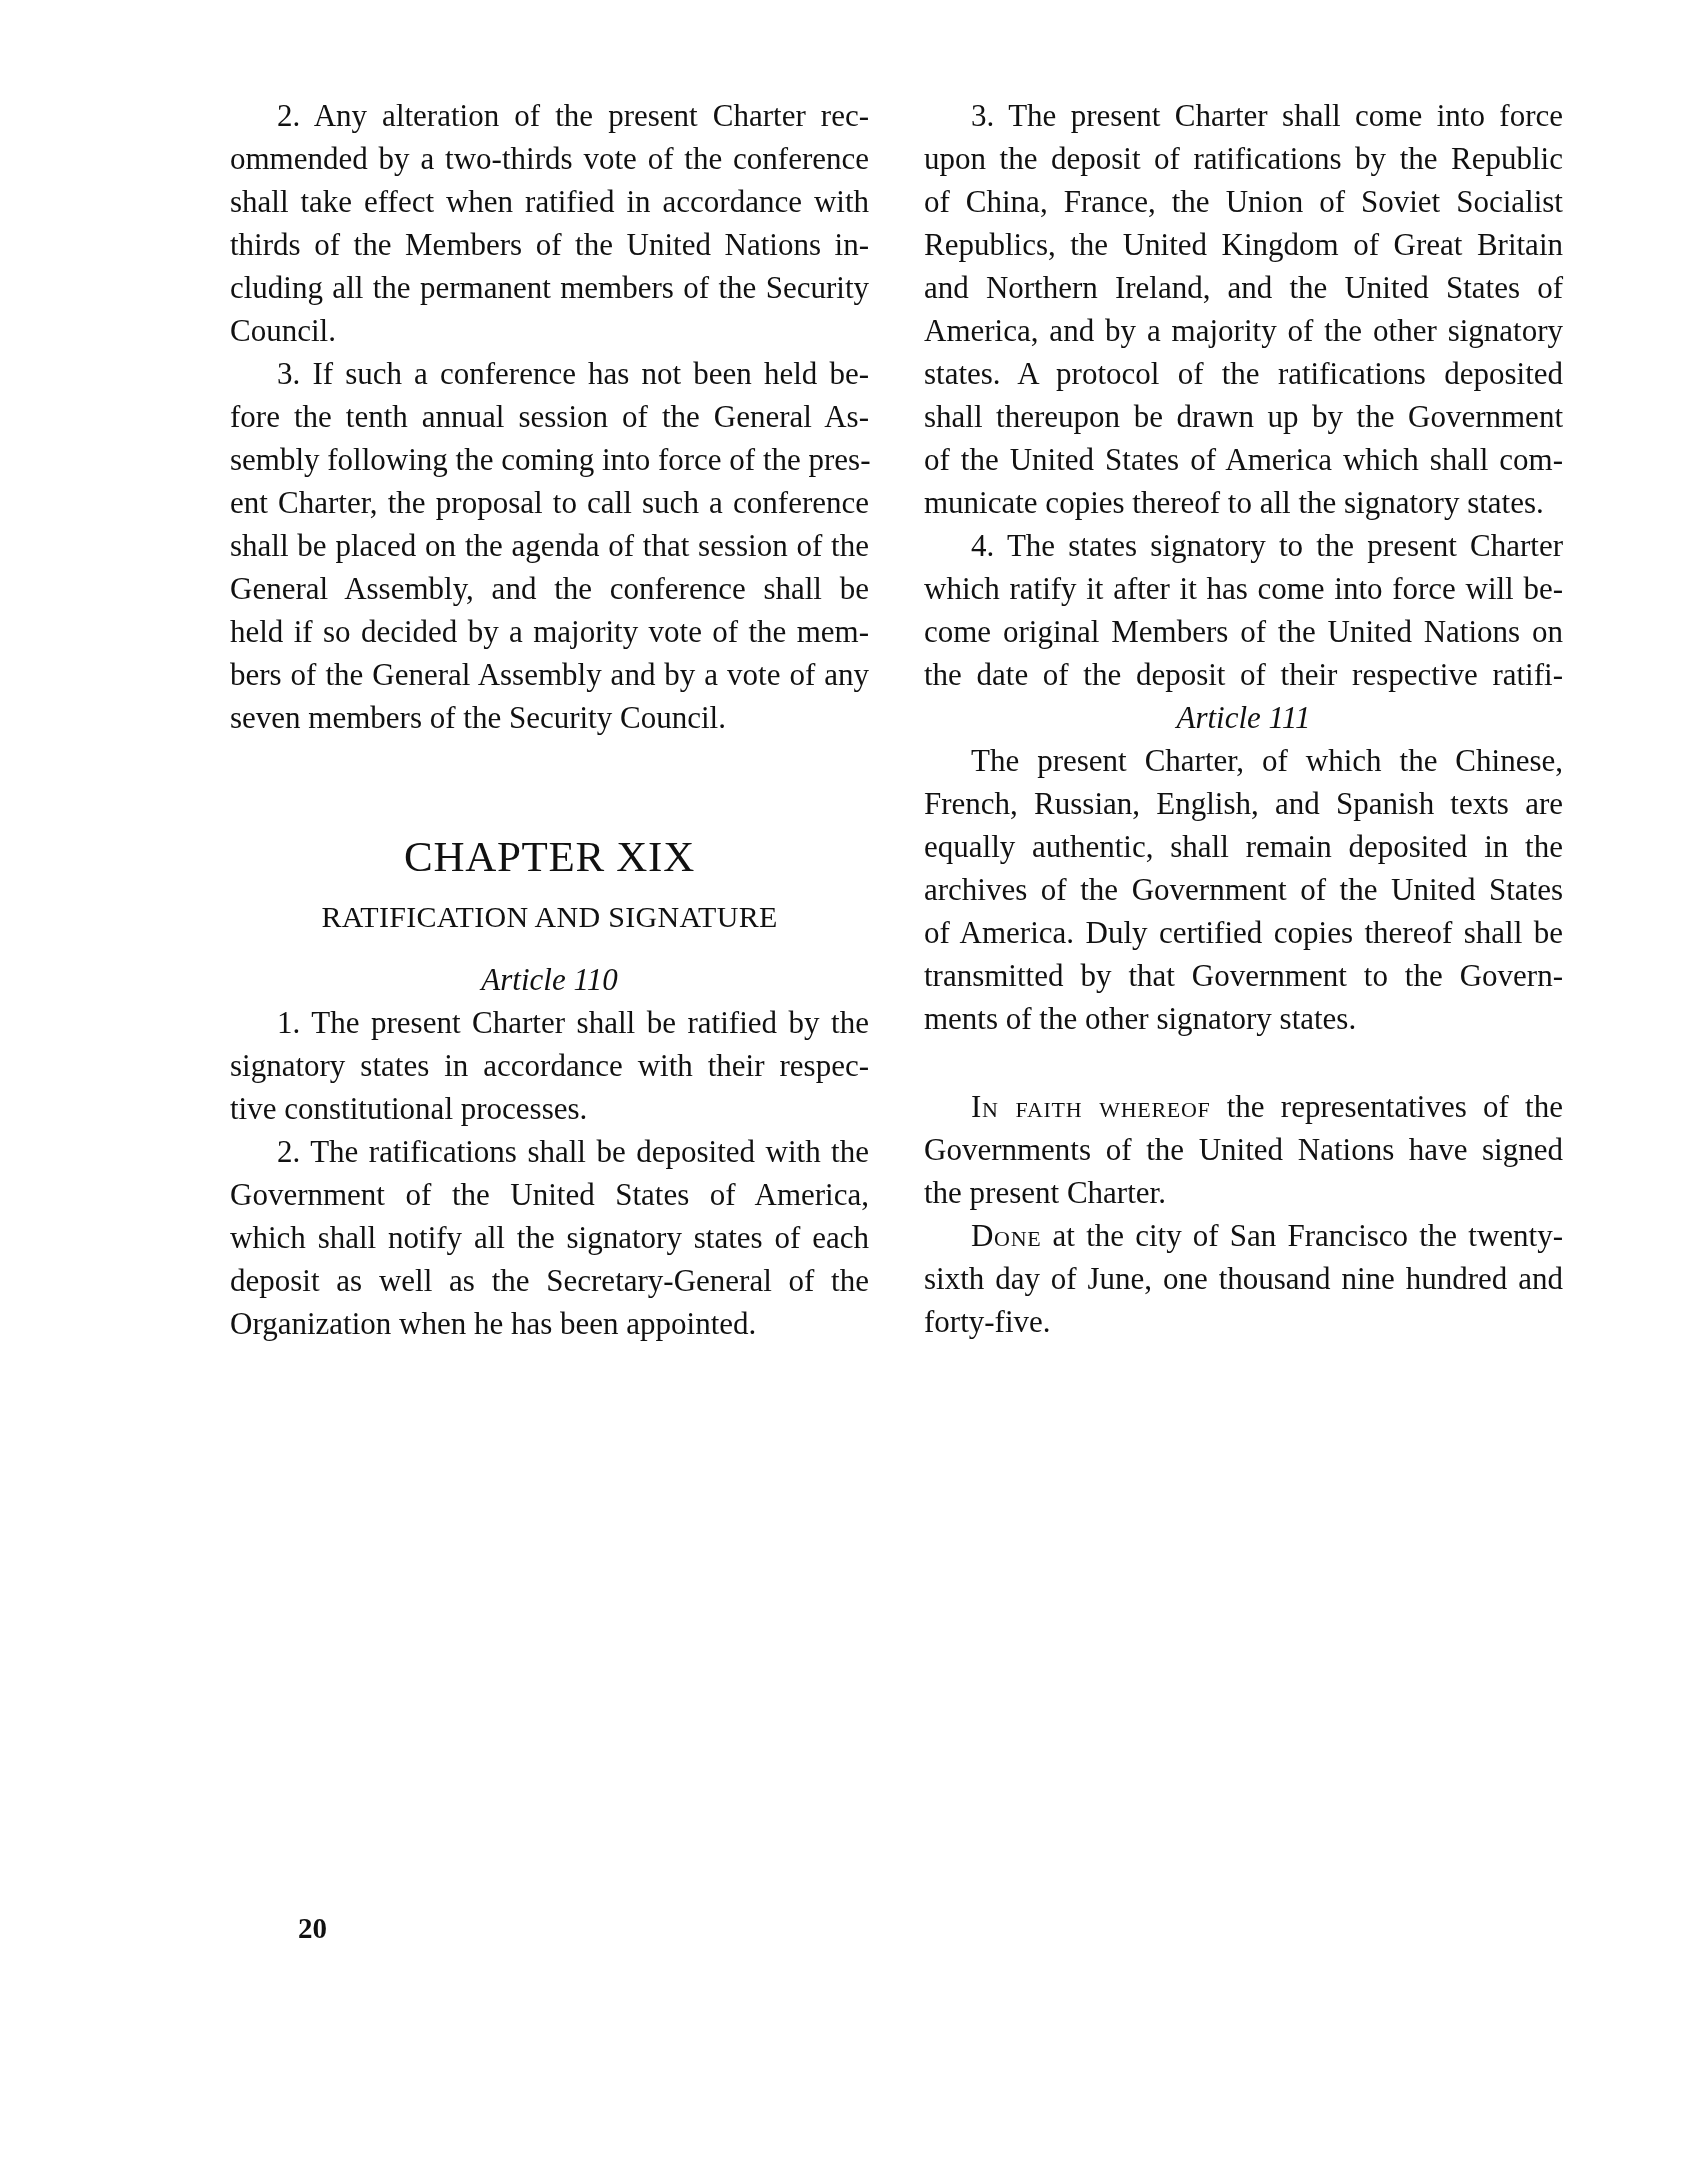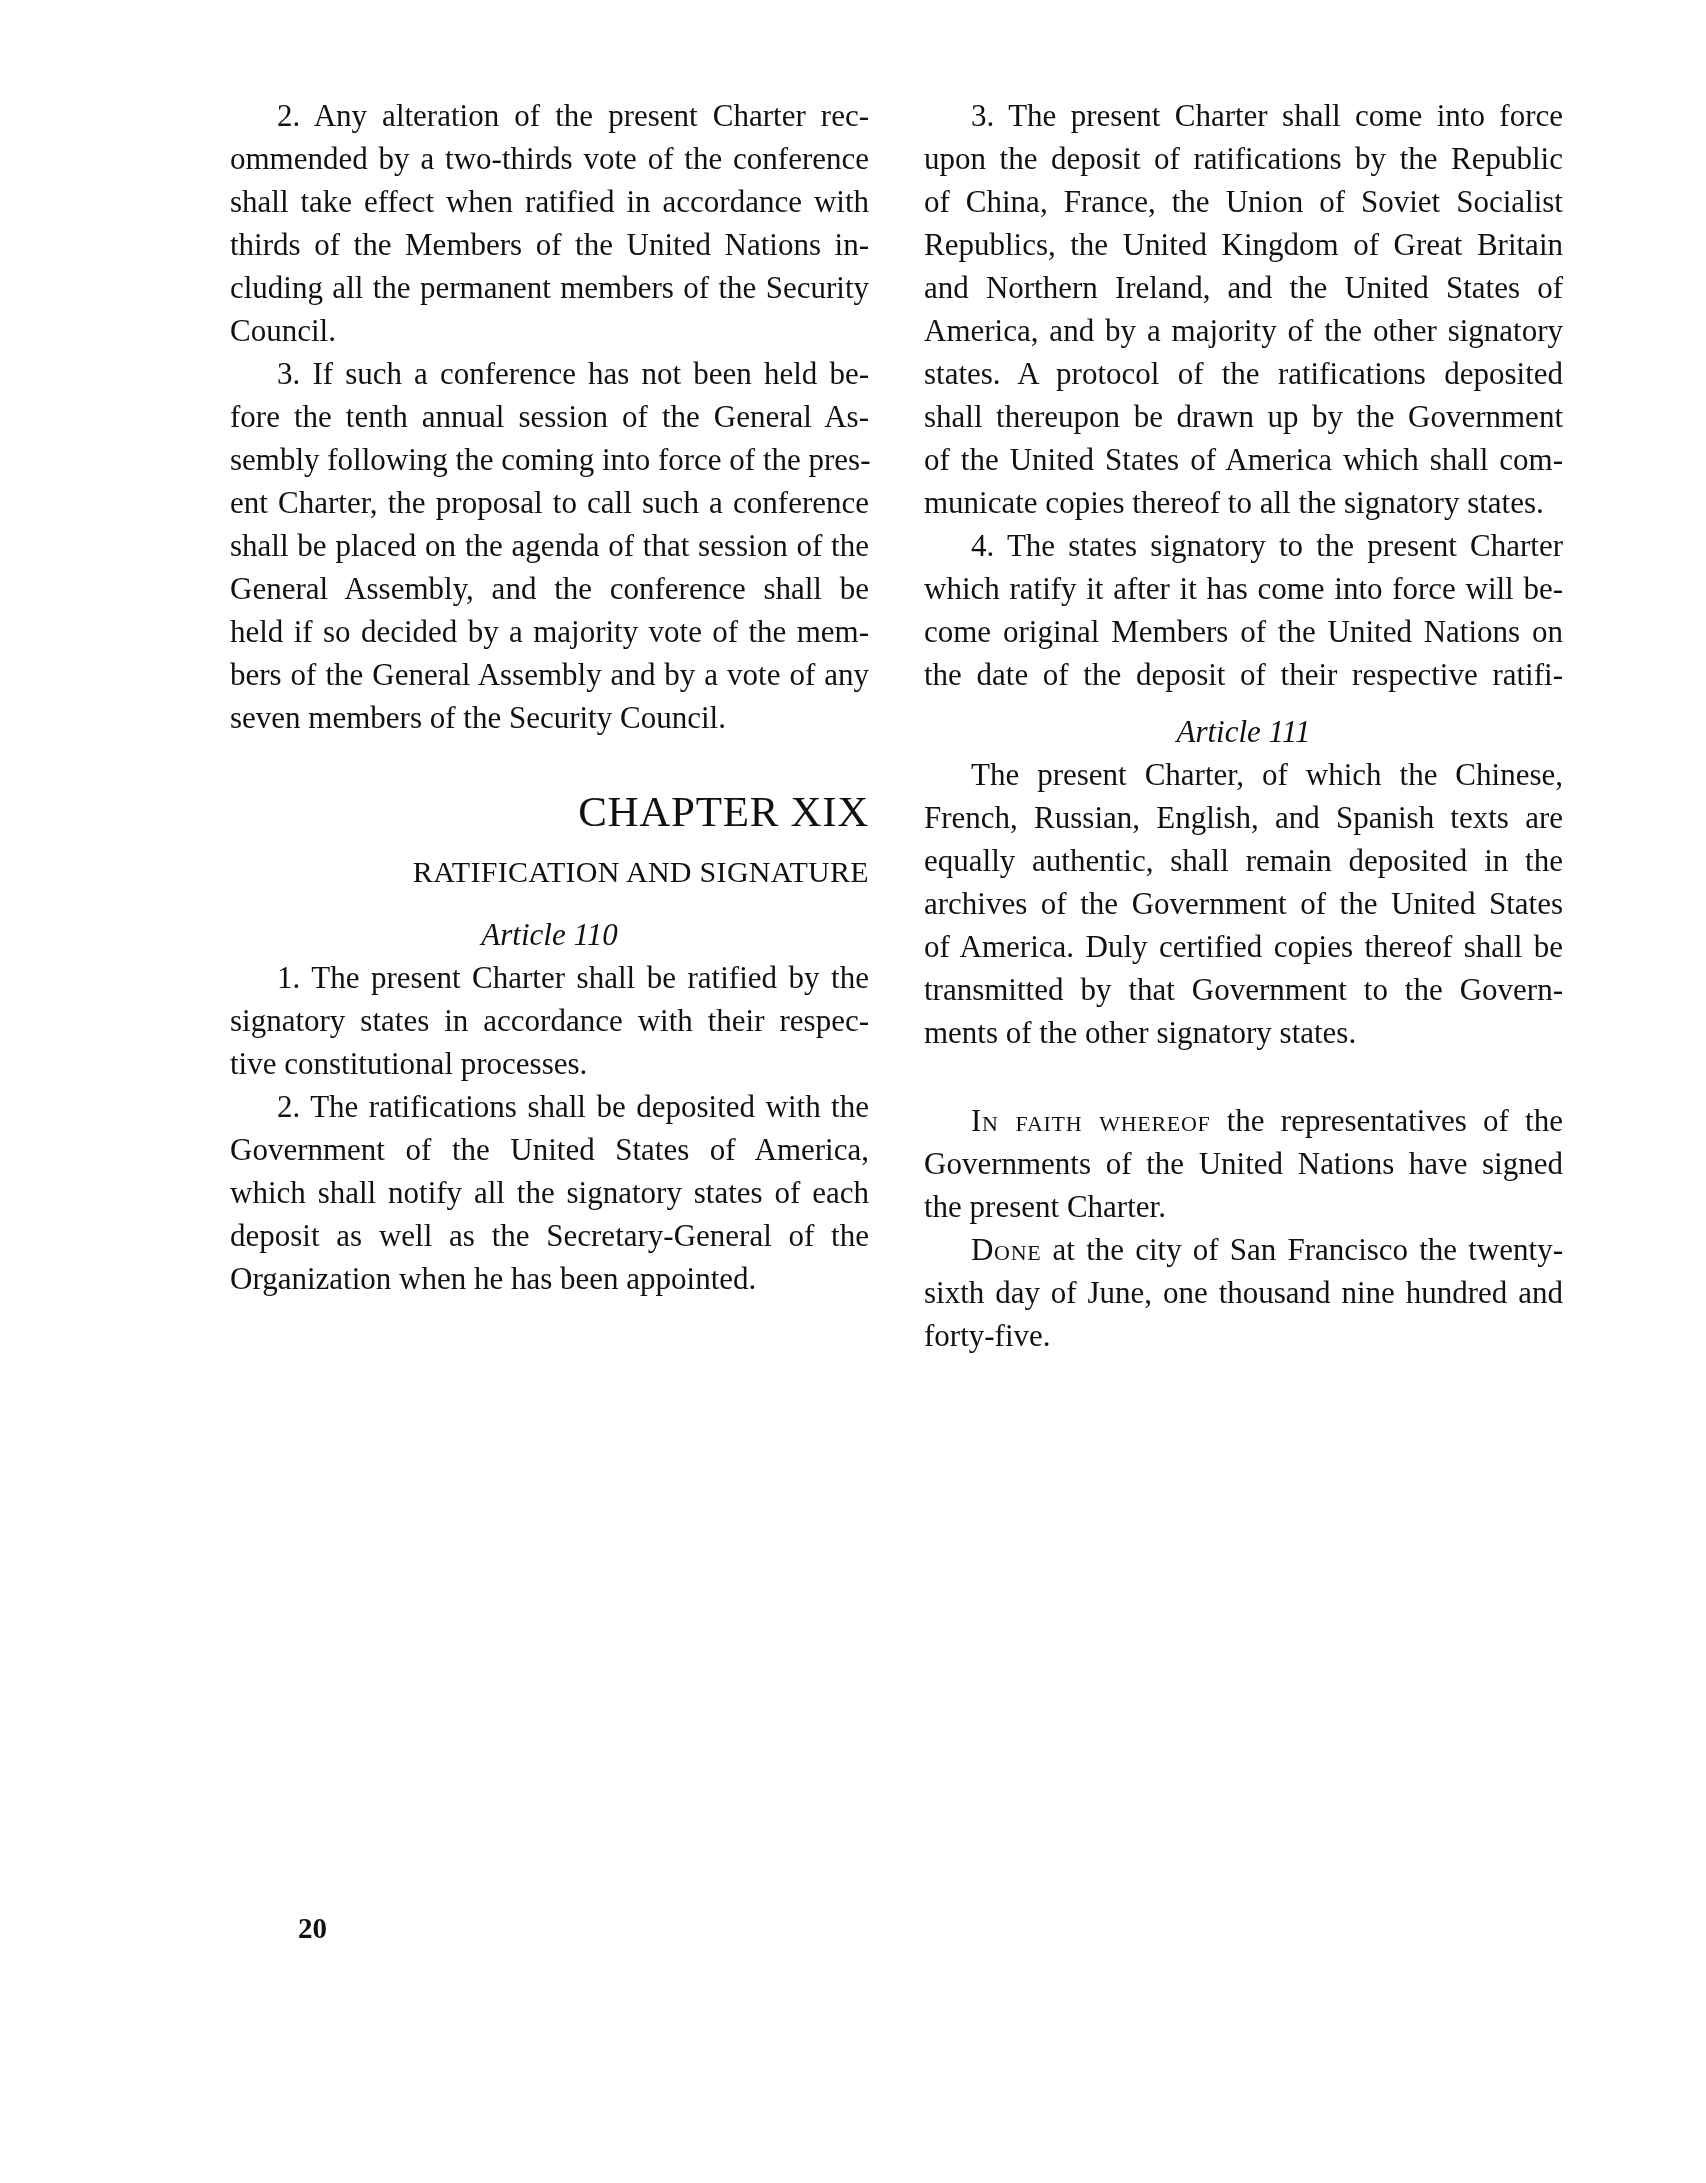--- a/index.html
+++ b/index.html
@@ -43,22 +43,22 @@
       white-space: nowrap;
     }
     .para .line.last {
       text-align-last: left;
     }
     .para .line.first {
       padding-left: 47px;
     }
     .para { text-indent: 0; }
     .chapter-block {
-      margin-top: 48px;
-      text-align: right;
+      margin-top: 93px;
+      text-align: center;
     }
     .chapter-title {
       font-size: 43px;
       line-height: 50px;
       letter-spacing: 0.7px;
       margin: 0;
       font-weight: normal;
     }
     .chapter-subtitle {
       font-size: 30px;
@@ -69,21 +69,21 @@
     }
     .article-heading {
       font-style: italic;
       text-align: center;
       font-size: 31px;
       line-height: 43px;
       margin: 0;
       font-weight: normal;
     }
     .article-heading.a110 { margin-top: 19.5px; }
-    .article-heading.a111 { margin-top: 14px; text-align: center; }
+    .article-heading.a111 { margin-top: 0; text-align: center; }
     .closing-block { margin-top: 45px; }
     .smallcaps {
       font-variant: small-caps;
       letter-spacing: 0.7px;
     }
     .page-number {
       position: absolute;
       left: 298px;
       top: 1911px;
       font-size: 29px;

